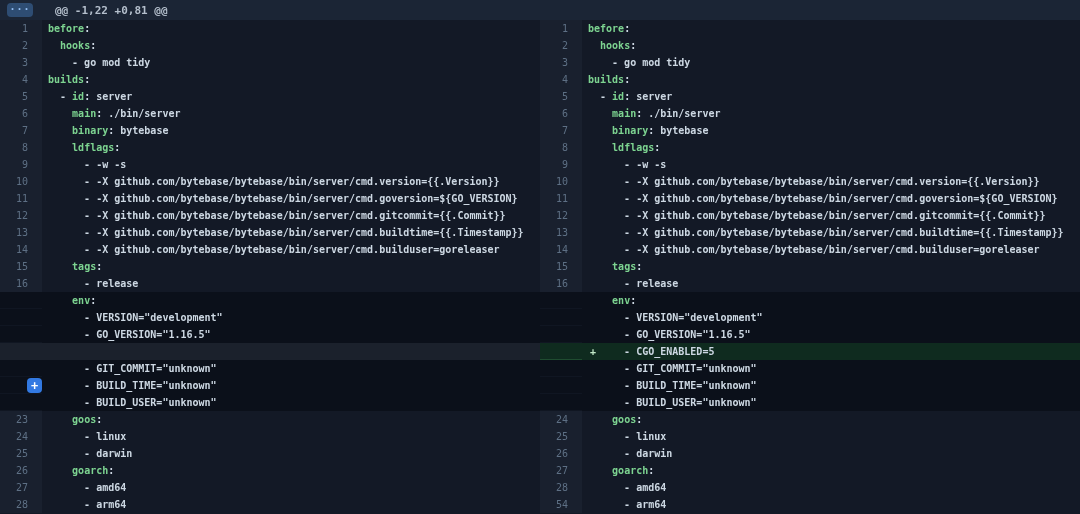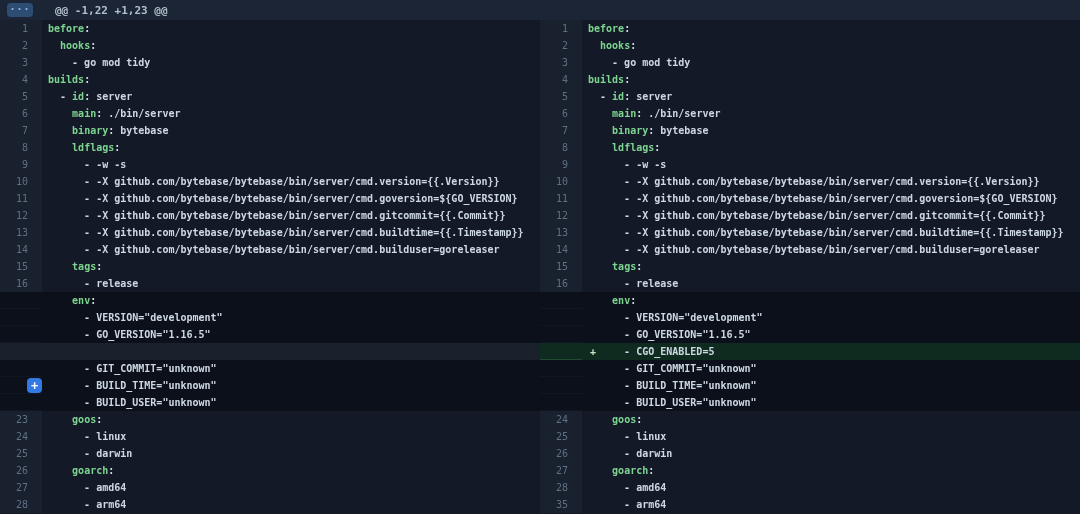--- a/index.html
+++ b/index.html
@@ -41,21 +41,21 @@
                  font-weight:bold; text-align:center; cursor:pointer; z-index:2; }
 </style>
 </head>
 <body>
 
 <div class="app">
   <div class="topbar">
     <button class="menu-pill">
       <span>···</span>
     </button>
-    <span class="hunk-text">@@ -1,22 +1,23 @@</span>
+    <span class="hunk-text">@@ -1,22 +0,81 @@</span>
   </div>
   <div class="diff">
     <div class="pane" id="pane-left">
         <div class="row">
           <div class="gutter">1</div>
           <div class="content"><span class="tk-k">before</span><span class="tk-p">:</span></div>
         </div>
         <div class="row">
           <div class="gutter">2</div>
           <div class="content"><span class="tk-p">  </span><span class="tk-k">hooks</span><span class="tk-p">:</span></div>
@@ -274,18 +274,18 @@
         </div>
         <div class="row">
           <div class="gutter">27</div>
           <div class="content"><span class="tk-p">    </span><span class="tk-k">goarch</span><span class="tk-p">:</span></div>
         </div>
         <div class="row">
           <div class="gutter">28</div>
           <div class="content"><span class="tk-p">      - amd64</span></div>
         </div>
         <div class="row">
-          <div class="gutter">35</div>
+          <div class="gutter">54</div>
           <div class="content"><span class="tk-p">      - arm64</span></div>
         </div>
       </div>
   </div>
 </div>
 
 </body></html>

